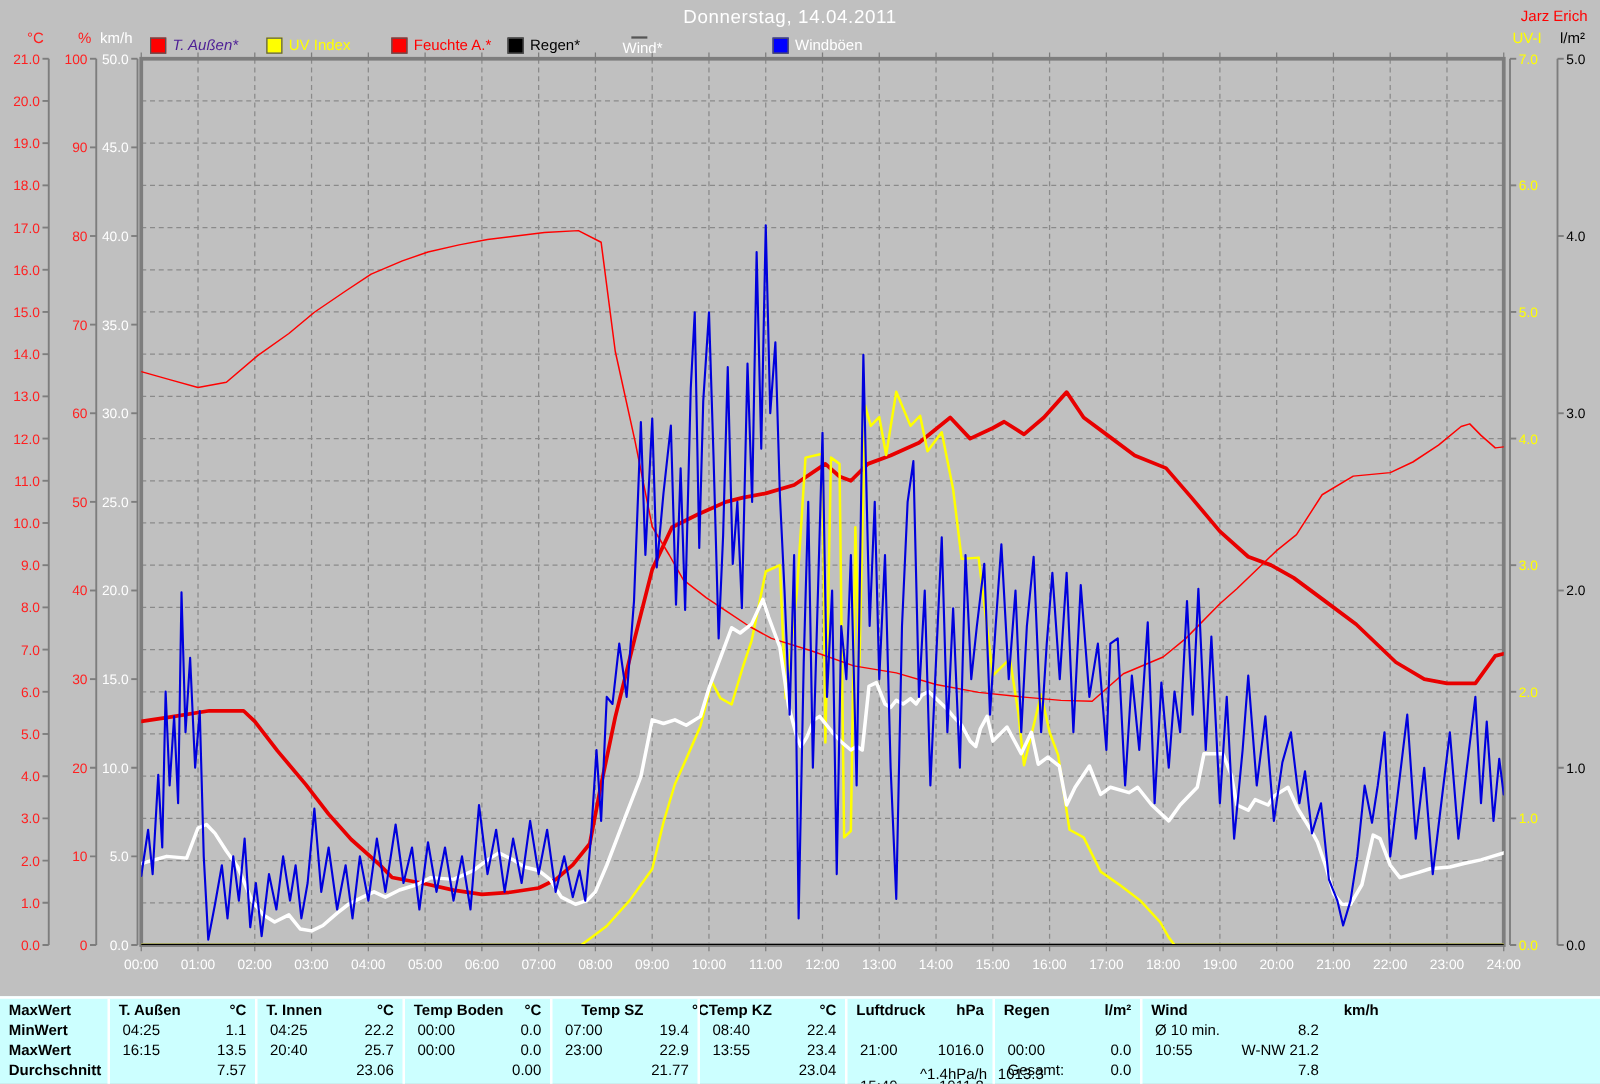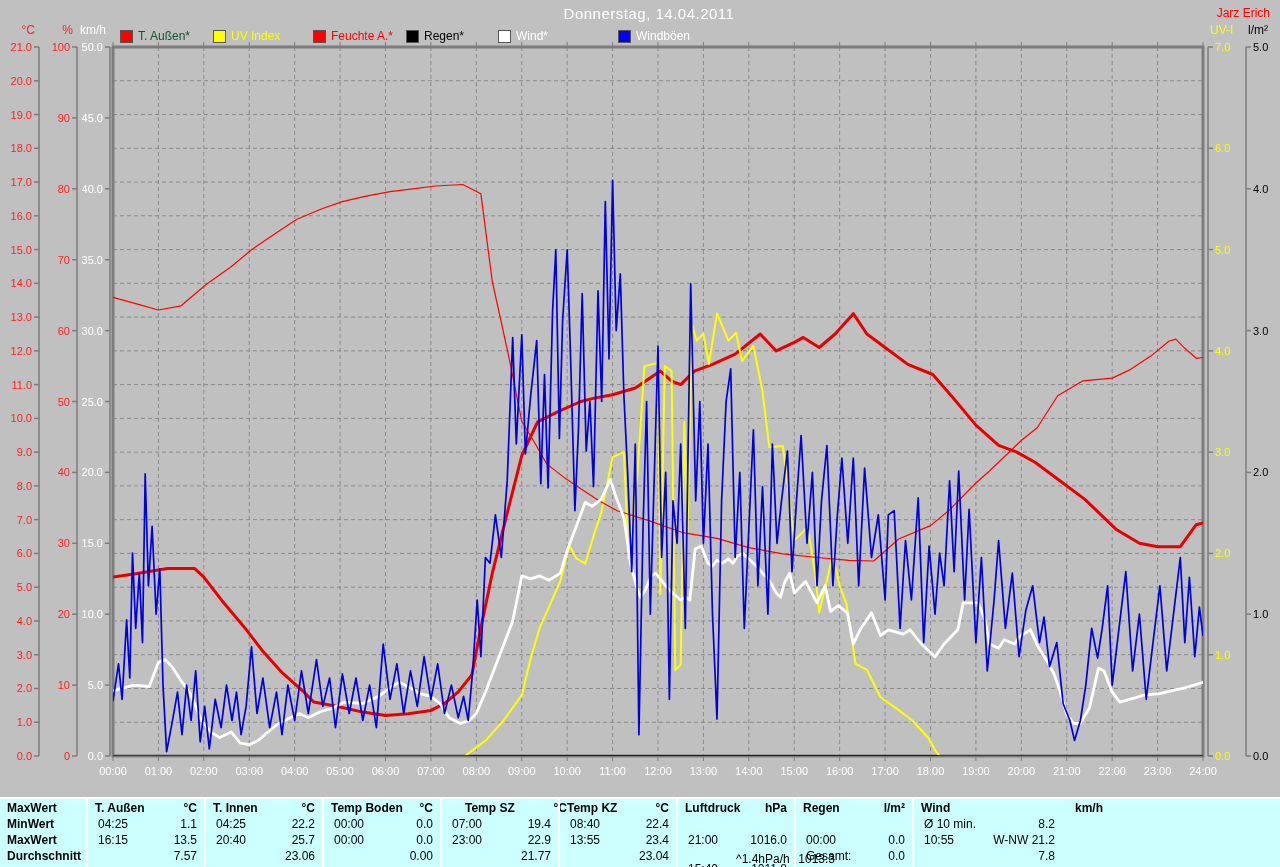--- a/index.html
+++ b/index.html
@@ -1,18 +1,18 @@
 <!DOCTYPE html>
 <html><head>
 <meta charset="utf-8">
 <style>
   html,body{margin:0;padding:0;}
   body{width:1280px;height:867px;background:#c0c0c0;position:relative;overflow:hidden;
        font-family:"Liberation Sans", sans-serif;}
-  #titlebar{position:absolute;top:5px;left:17px;width:1264px;text-align:center;
+  #titlebar{position:absolute;top:5px;left:0;width:1264px;text-align:center;
             color:#ffffff;font-size:15px;letter-spacing:.5px;}
   #author{position:absolute;top:6px;right:10px;color:#ff0000;font-size:12px;}
   #legend{position:absolute;top:29px;left:0;width:1280px;height:16px;}
   .legend-item{position:absolute;top:0;height:14px;display:flex;align-items:center;font-size:12px;}
   .legend-swatch{width:11px;height:11px;display:inline-block;margin-right:5px;
                  border:1px solid #555;}
   #chartwrap{position:absolute;top:0;left:0;}
   #tablewrap{position:absolute;top:797px;left:0;width:1280px;height:70px;background:#ccffff;
              border-top:2px solid #ffffff;font-size:12px;color:#000;}
   .tcol{position:absolute;top:0;height:70px;box-sizing:border-box;}
@@ -26,35 +26,35 @@
 </style>
 </head>
 <body>
 
 <div id="titlebar">Donnerstag, 14.04.2011</div>
 <div id="author">Jarz Erich</div>
 
 <div id="legend">
     <div class="legend-item" style="left: 120px;">
       <span class="legend-swatch" style="background: rgb(255, 0, 0);"></span>
-      <span style="color: #14532d;">T. Außen*</span>
+      <span style="color: #4c1d95; font-style: italic;">T. Außen*</span>
     </div>
     <div class="legend-item" style="left: 213px;">
       <span class="legend-swatch" style="background: rgb(255, 255, 0);"></span>
       <span style="color: rgb(255, 255, 0);">UV Index</span>
     </div>
     <div class="legend-item" style="left: 313px;">
       <span class="legend-swatch" style="background: rgb(255, 0, 0);"></span>
       <span style="color: rgb(255, 0, 0);">Feuchte A.*</span>
     </div>
     <div class="legend-item" style="left: 406px;">
       <span class="legend-swatch" style="background: rgb(0, 0, 0);"></span>
       <span style="color: rgb(0, 0, 0);">Regen*</span>
     </div>
-    <div class="legend-item" style="left: 498px;">
+    <div class="legend-item" style="left: 498px; flex-direction: column;">
       <span class="legend-swatch" style="background: rgb(255, 255, 255);"></span>
       <span style="color: rgb(255, 255, 255);">Wind*</span>
     </div>
     <div class="legend-item" style="left: 590px; margin-left: 28px;">
       <span class="legend-swatch" style="background: rgb(0, 0, 255);"></span>
       <span style="color: rgb(255, 255, 255);">Windböen</span>
     </div>
   </div>
 
 <div id="chartwrap"><svg width="1280" height="795">

